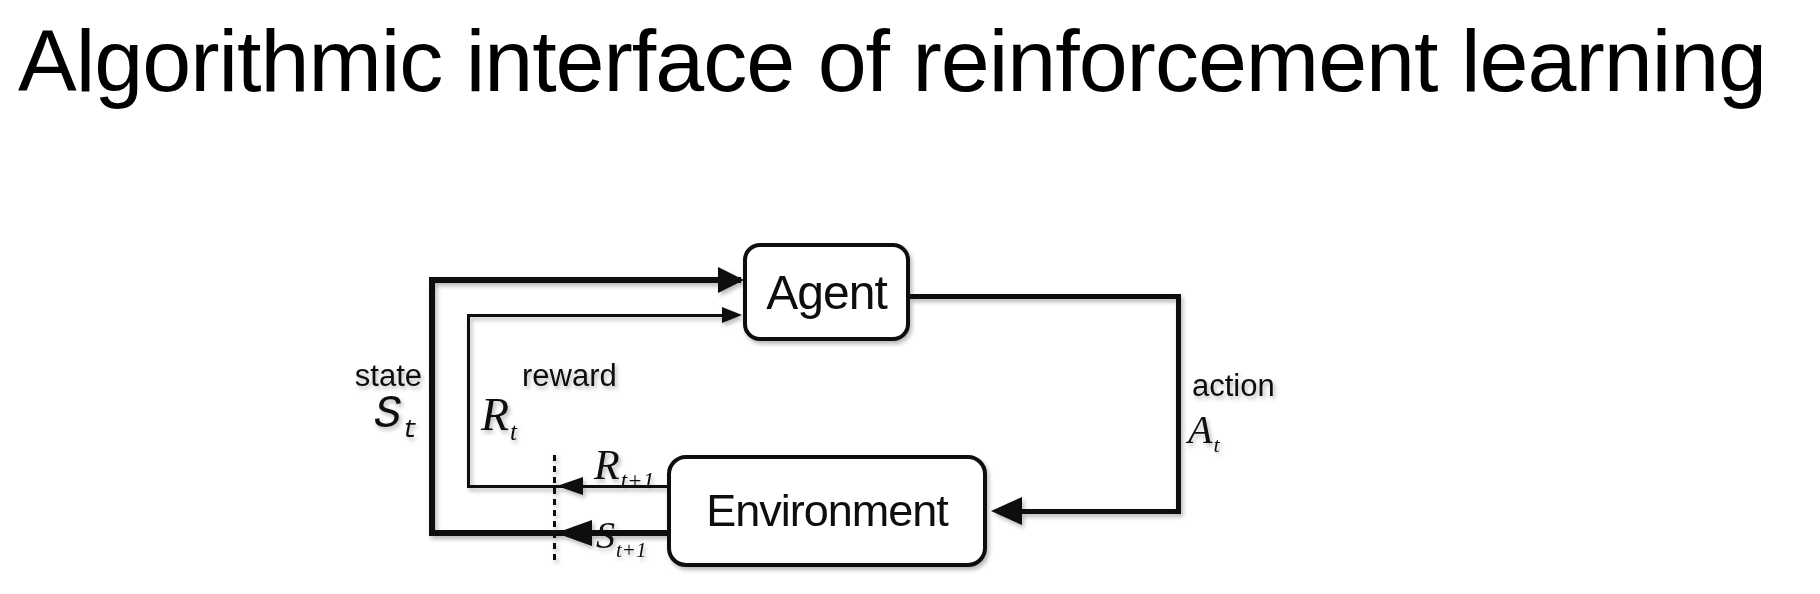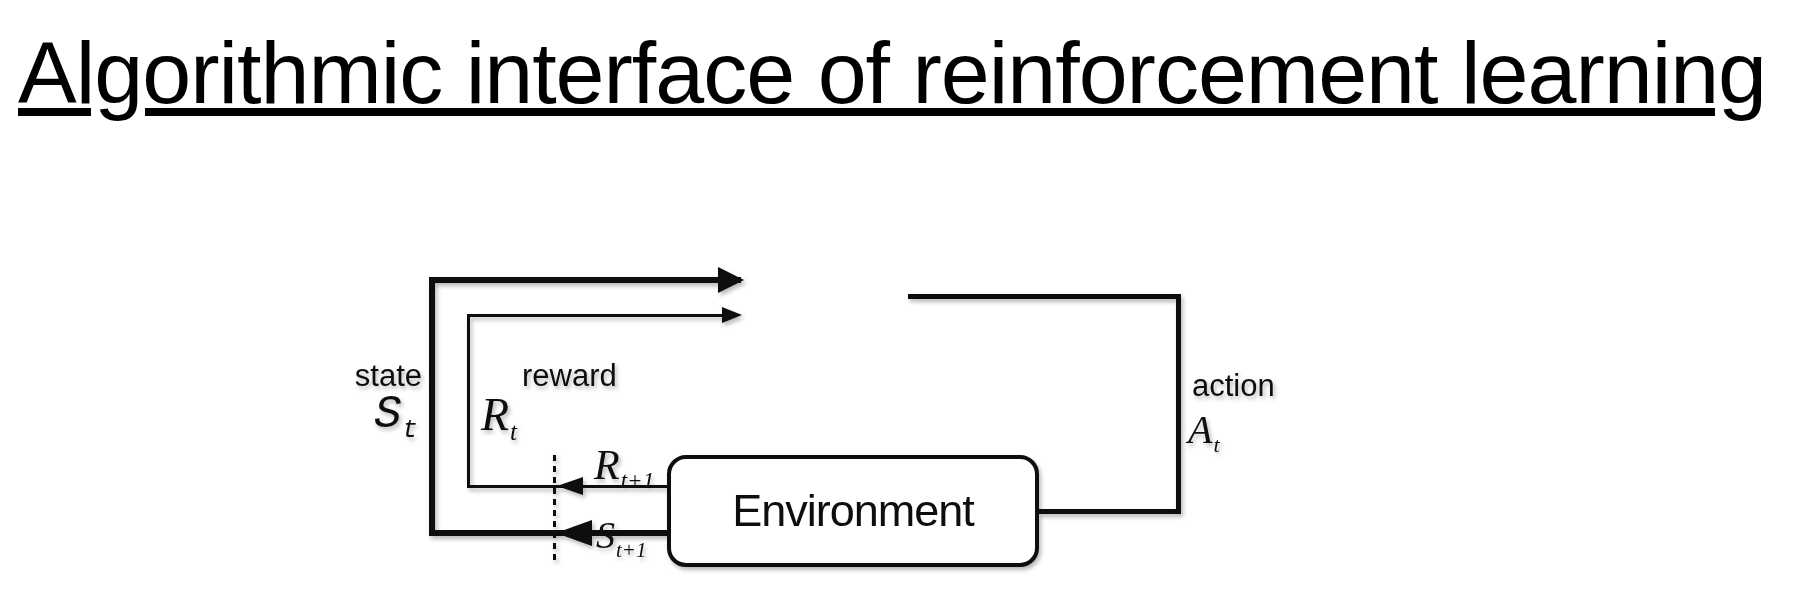--- a/index.html
+++ b/index.html
@@ -15,28 +15,27 @@
     width: 1820px;
     height: 594px;
     background: #ffffff;
     font-family: "Liberation Sans", sans-serif;
     color: var(--ink);
   }
 
   .slide-title {
     position: absolute;
     left: 18px;
-    top: 24px;
+    top: 12px;
     font-size: 88px;
     line-height: 1.12;
     font-weight: 400;
     letter-spacing: -1px;
     color: #000000;
     white-space: nowrap;
-    text-decoration: underline;
   }
 
   .diagram {
     position: absolute;
     left: 0; top: 0;
     width: 1820px; height: 594px;
     filter: drop-shadow(2px 3px 2px rgba(0,0,0,0.28));
   }
 
   .node {
@@ -49,21 +48,21 @@
     justify-content: center;
     letter-spacing: -1px;
     z-index: 3;
   }
   .node.agent {
     left: 743px; top: 243px; width: 167px; height: 98px;
     border-radius: 17px;
     font-size: 48px;
   }
   .node.environment {
-    left: 667px; top: 455px; width: 372px; height: 112px;
+    left: 667px; top: 455px; width: 320px; height: 112px;
     border-radius: 19px;
     font-size: 45px;
   }
 
   .line {
     position: absolute;
     background: var(--ink);
     z-index: 1;
   }
 
@@ -134,20 +133,23 @@
     <div class="arrow right-thin" style="left:722px; top:307px;"></div>
     <div class="arrow left-thin" style="left:557px; top:477px;"></div>
 
     <div class="line" style="left:908px; top:294px; width:273px; height:5px;"></div>
     <div class="line" style="left:1176px; top:294px; width:5px; height:219px;"></div>
     <div class="line" style="left:1020px; top:509px; width:161px; height:5px;"></div>
     <div class="arrow left-action" style="left:991px; top:497px;"></div>
 
     <div class="dashed-line"></div>
 
+    <div class="node agent">
+      <span>Agent</span>
+    </div>
     <div class="node environment">
       <span>Environment</span>
     </div>
 
     <div class="lbl word state-word">state</div>
     <div class="lbl math state-sym"><span>S</span><sub>t</sub></div>
 
     <div class="lbl word reward-word">reward</div>
     <div class="lbl math reward-sym"><span>R</span><sub>t</sub></div>
 

